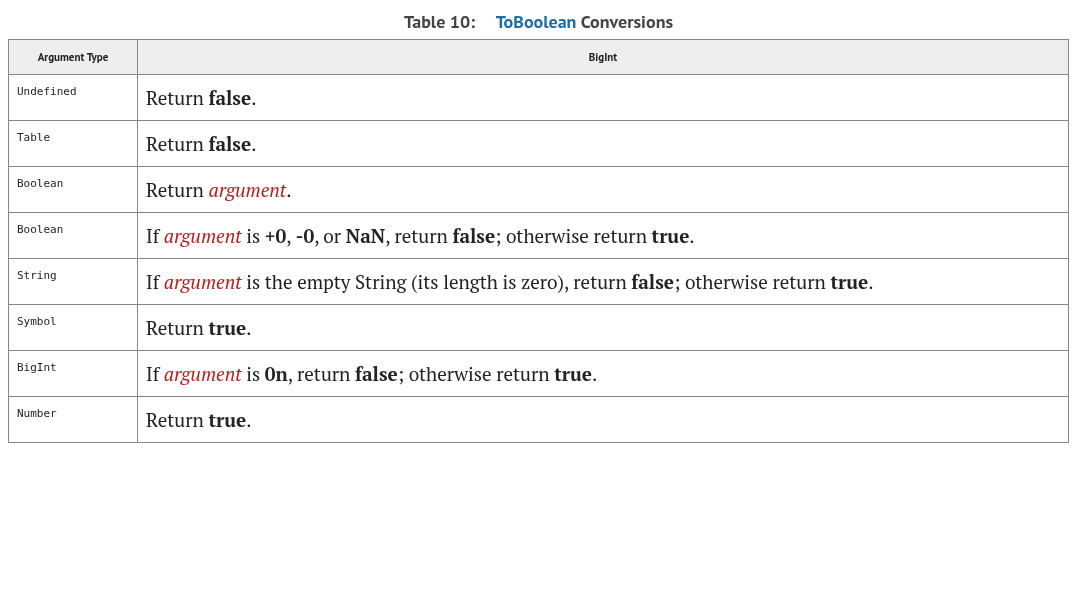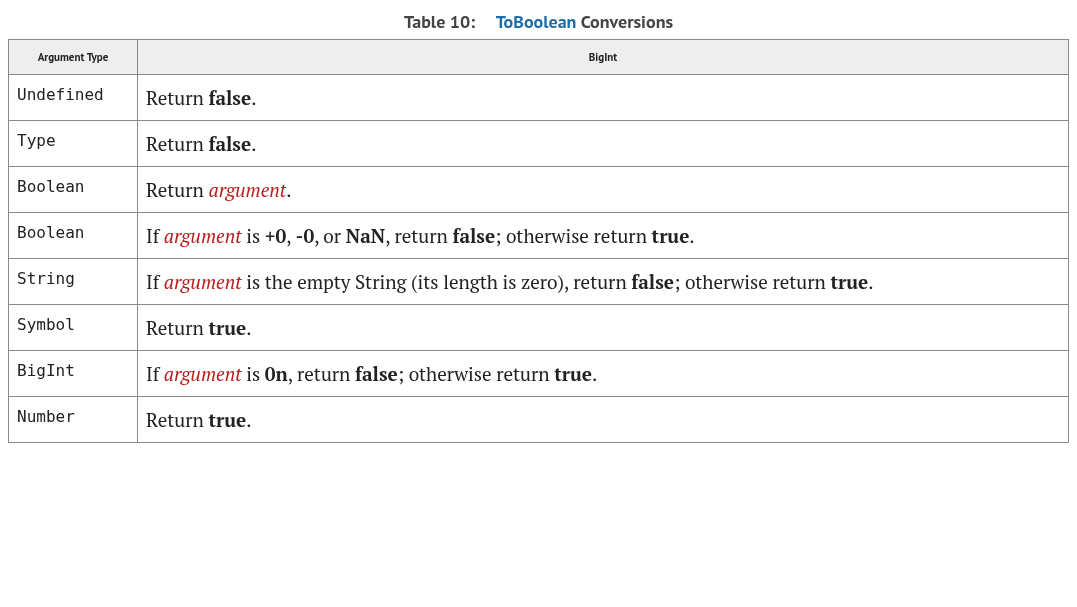--- a/index.html
+++ b/index.html
@@ -36,21 +36,21 @@
     }
     th {
       background: #eee;
       text-align: center;
       font-family: "PT Sans", "Helvetica Neue", Arial, sans-serif;
       font-weight: bold;
       font-size: 11px;
     }
     td:first-child {
       font-family: "Menlo", "Consolas", "DejaVu Sans Mono", monospace;
-      font-size: 16px;
+      font-size: 11px;
       width: 112px;
     }
     .var {
       color: #b91c1c;
       font-style: italic;
     }
     .b { font-weight: bold; }
   </style>
 </head>
 <body>
@@ -67,21 +67,21 @@
     </tr>
   </thead>
   <tbody>
     <tr>
       <td>Undefined</td>
       <td>
         <span>Return </span><span class="b">false</span><span>.</span>
       </td>
     </tr>
     <tr>
-      <td>Type</td>
+      <td>Table</td>
       <td>
         <span>Return </span><span class="b">false</span><span>.</span>
       </td>
     </tr>
     <tr>
       <td>Boolean</td>
       <td>
         <span>Return </span><span class="var">argument</span><span>.</span>
       </td>
     </tr>

